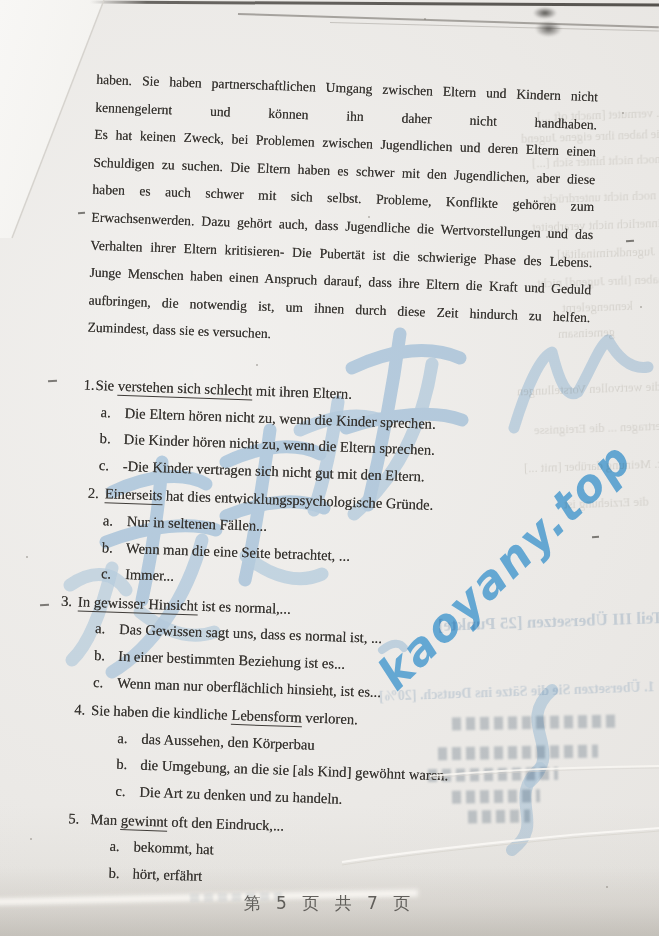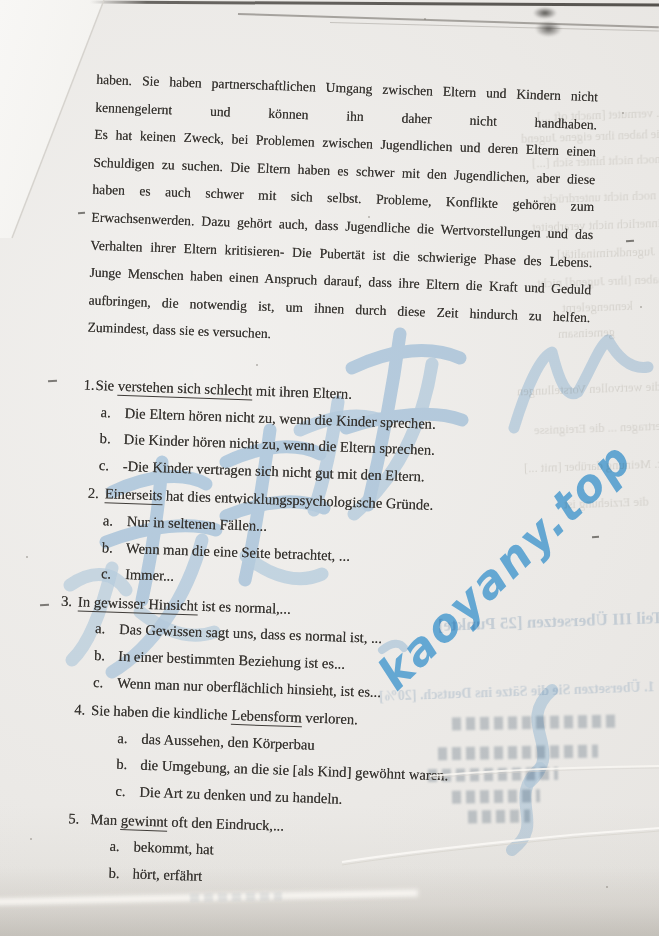--- a/index.html
+++ b/index.html
@@ -319,13 +319,14 @@
   <div class="speck" style="left:26px;top:556px"></div>
   <div class="speck" style="left:30px;top:838px"></div>
   <div class="speck" style="left:606px;top:886px"></div>
   <div class="speck" style="left:368px;top:216px"></div>
   <div class="dash" style="left:48px;top:380px;width:9px"></div>
   <div class="dash" style="left:40px;top:604px;width:9px"></div>
   <div class="dash" style="left:626px;top:240px;width:8px"></div>
   <div class="dash" style="left:78px;top:212px;width:7px"></div>
   <div class="dash" style="left:592px;top:536px;width:7px"></div>
 
+  <div class="footer">第 5 页 共 7 页</div>
 </div>
 
 </body></html>

